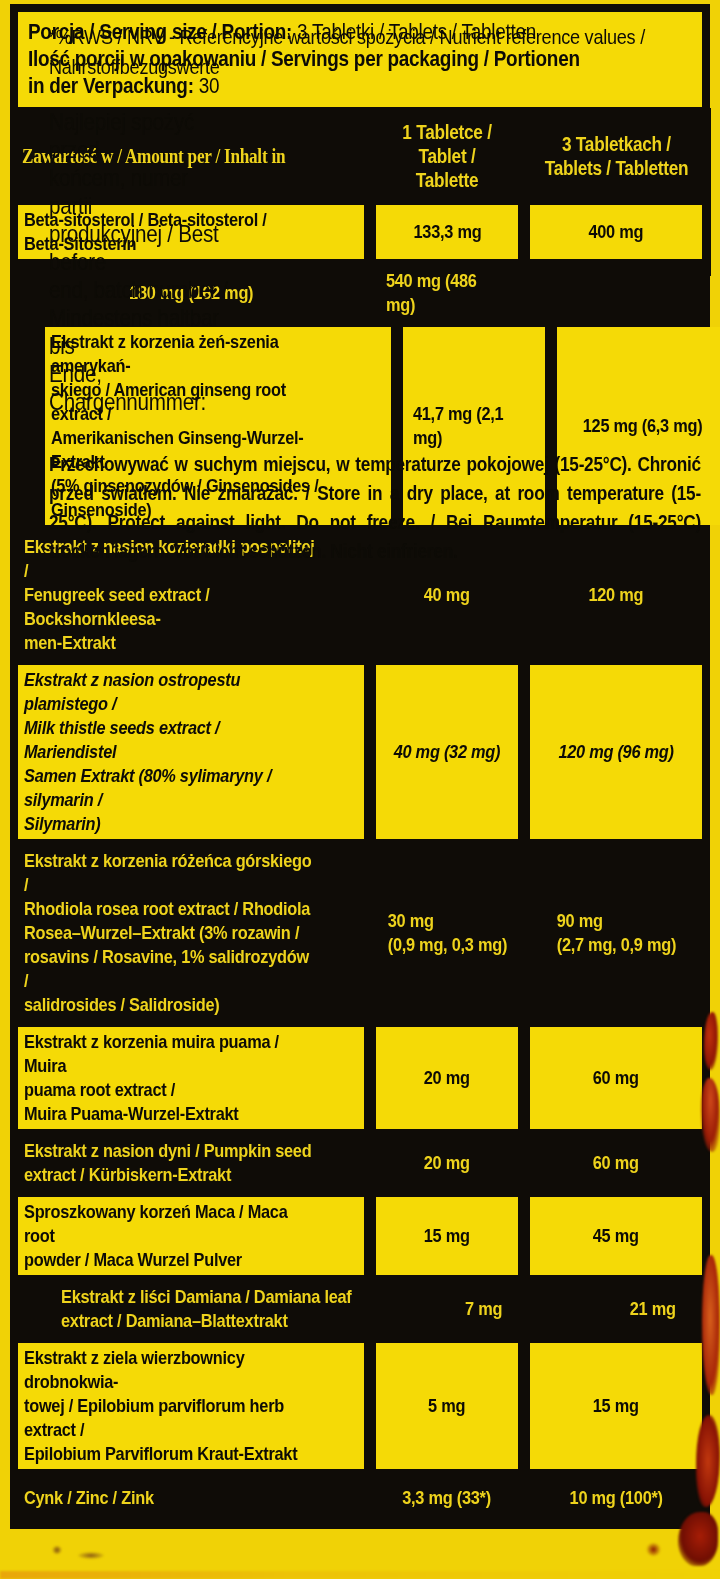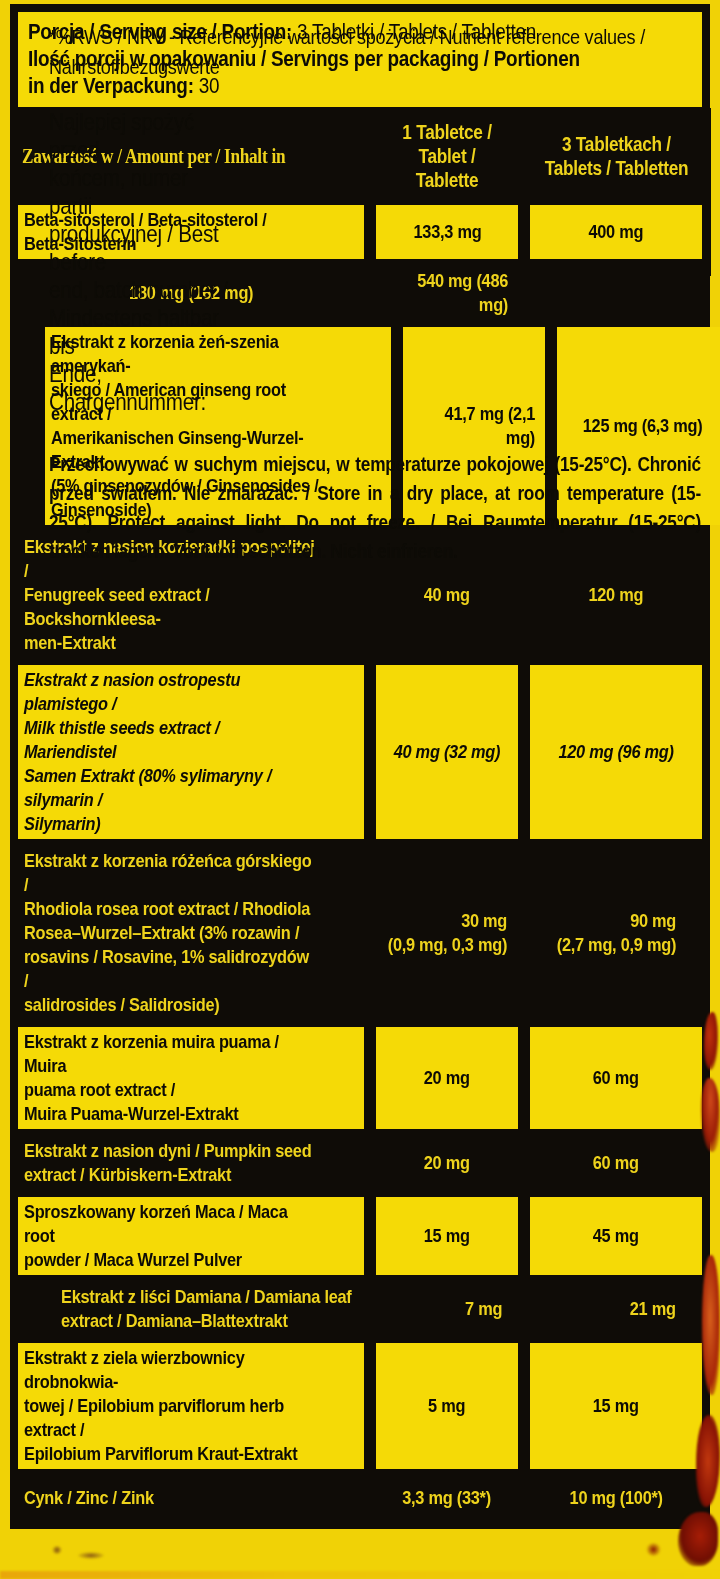--- a/index.html
+++ b/index.html
@@ -16,21 +16,21 @@
   .grid{display:grid;grid-template-columns:346px 142px 172px;column-gap:12px;margin-top:7px;}
 
   .colhead{color:#eed31c;}
   .colhead .hc{display:flex;align-items:center;justify-content:center;text-align:center;font-size:20px;line-height:24px;font-weight:bold;padding:6px 0;}
   .colhead .hc.first{justify-content:flex-start;text-align:left;padding-left:4px;font-family:Liberation Serif, serif;}
   .colhead .hc .cond{transform-origin:50% 50%;}
   .colhead .hc.first .cond{transform-origin:0 50%;}
 
   .row .cell{display:flex;align-items:center;font-size:19px;line-height:24px;font-weight:bold;padding:3px 0;min-height:44px;box-sizing:border-box;}
   .row .cell.name{justify-content:flex-start;padding-left:6px;padding-right:2px;}
-  .row .cell.val{justify-content:center;text-align:right;}
+  .row .cell.val{justify-content:center;text-align:left;}
   .row .cell.val .cond{transform-origin:50% 50%;}
   .row-light .cell{background:#f5da06;color:#0d0b06;}
   .row-dark .cell{background:transparent;color:#eed31c;}
 
   
   .footnote{position:relative;margin:22px 38px 0 38px;font-weight:normal;color:#0d0b06;font-size:21px;line-height:30px;}
   .blockcond{width:116%;transform:scaleX(0.862);transform-origin:0 0;white-space:normal;letter-spacing:-0.3px;}
 
   .bestbefore{display:flex;margin:26px 20px 0 38px;align-items:flex-start;}
   .bb-text{width:218px;flex:0 0 auto;color:#0d0b06;font-weight:normal;font-size:24px;line-height:28px;}

